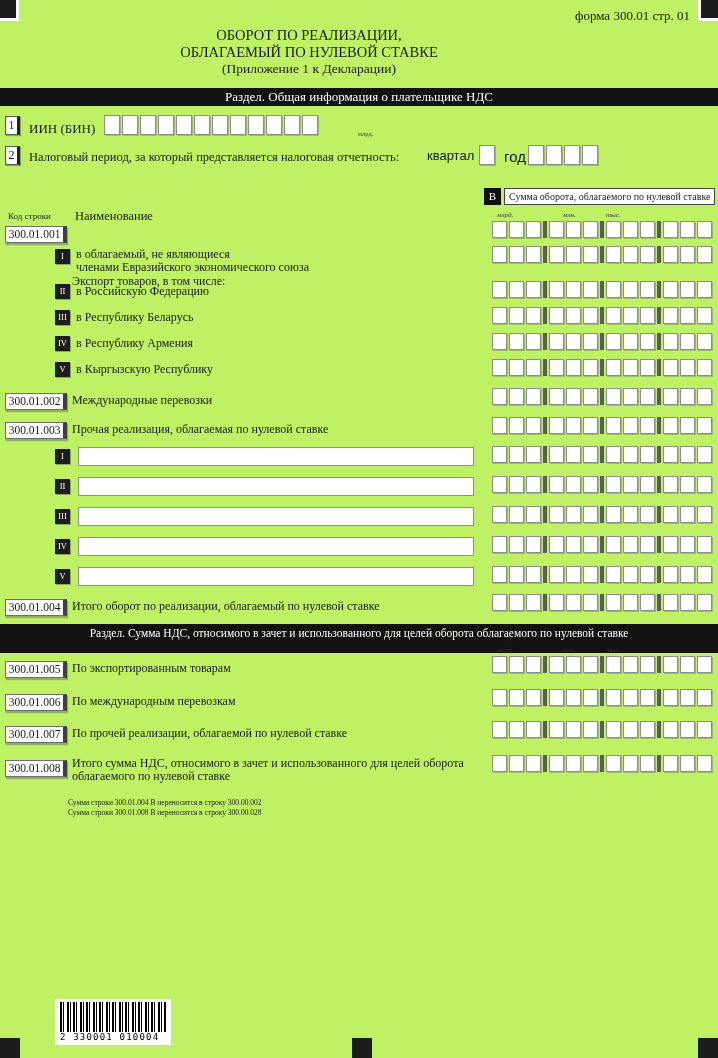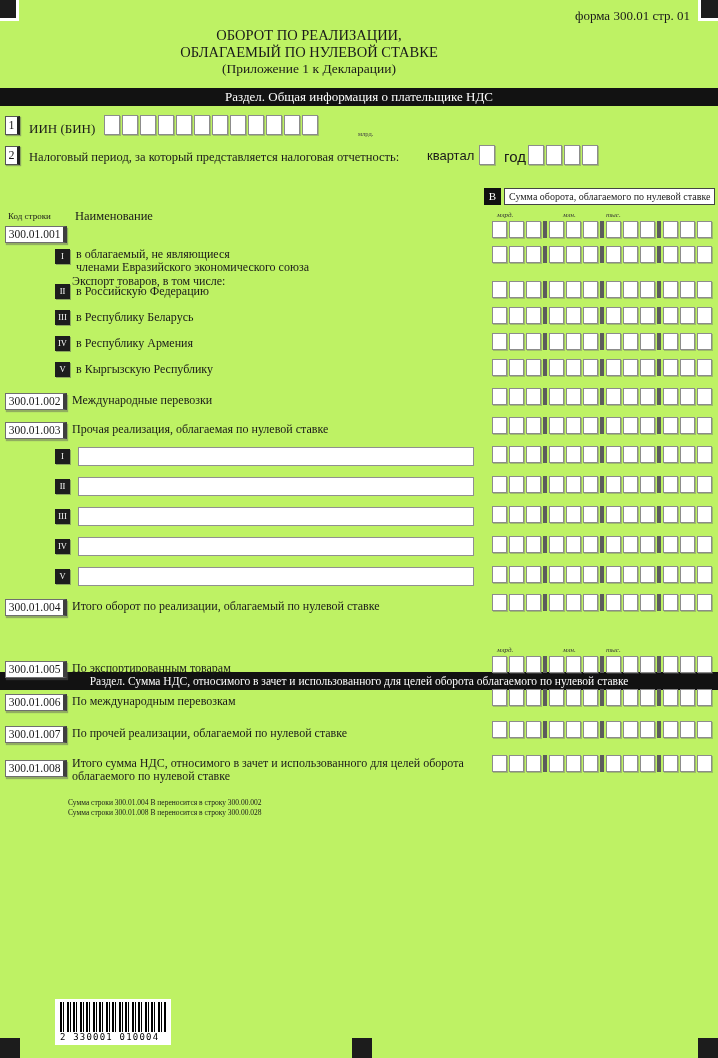--- a/index.html
+++ b/index.html
@@ -364,21 +364,21 @@
         <div class="cell"></div>
         <div class="cell"></div>
         <div class="cell"></div>
         <div class="sep"></div>
         <div class="cell"></div>
         <div class="cell"></div>
         <div class="cell"></div>
       </div>
     </div>
 
-  <div class="bar" style="top:624px;height:18px;font-size:11.5px;line-height:19px;margin-top:48px;">Раздел. Сумма НДС, относимого в зачет и использованного для целей оборота облагаемого по нулевой ставке</div>
+  <div class="bar" style="top:624px;height:29px;font-size:11.5px;line-height:19px;">Раздел. Сумма НДС, относимого в зачет и использованного для целей оборота облагаемого по нулевой ставке</div>
 
   <div class="unit" style="left:497px;top:646px;">млрд.</div>
   <div class="unit" style="left:563px;top:646px;">млн.</div>
   <div class="unit" style="left:606px;top:646px;">тыс.</div>
 
   <div id="s3-rows">
       <div class="codebox" style="top: 661px;">300.01.005</div>
       <div class="rowlabel" style="left: 72px; top: 662px;">По экспортированным товарам</div>
       <div class="cells" style="left: 492px; top: 656px;">
         <div class="cell"></div>

